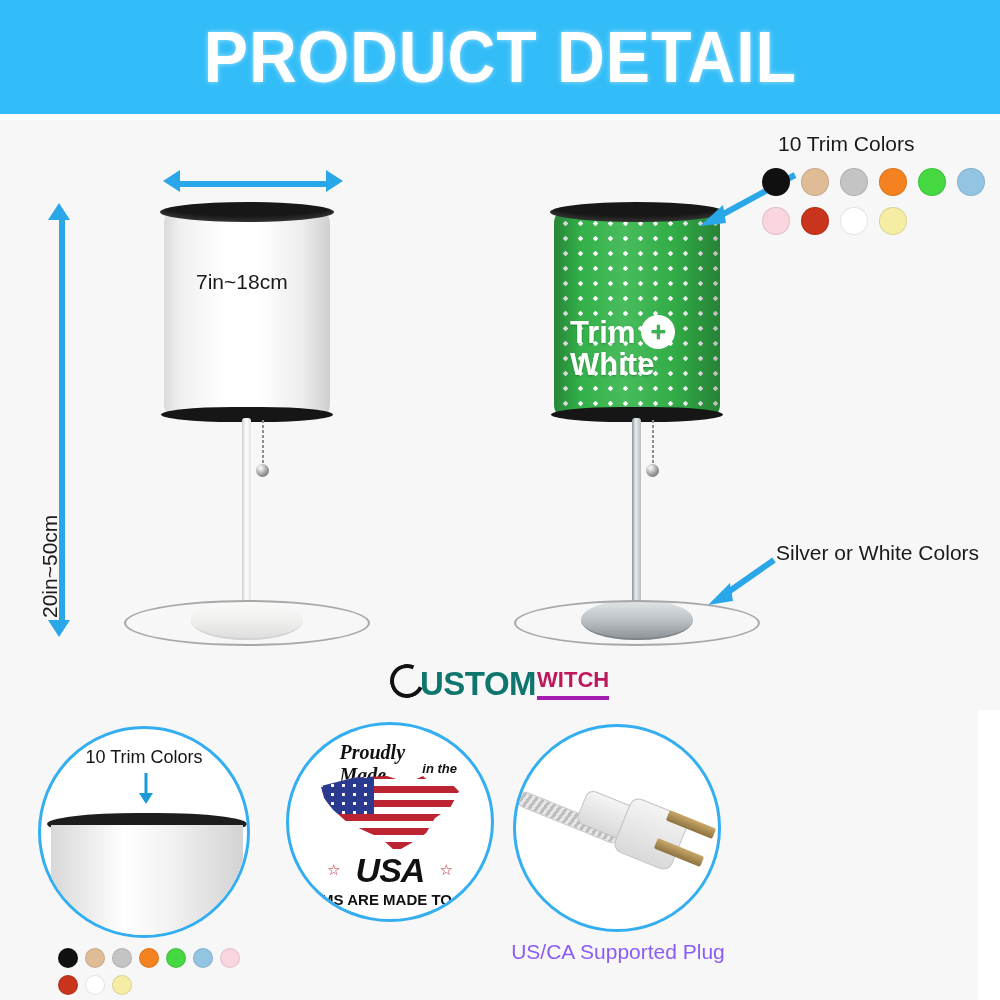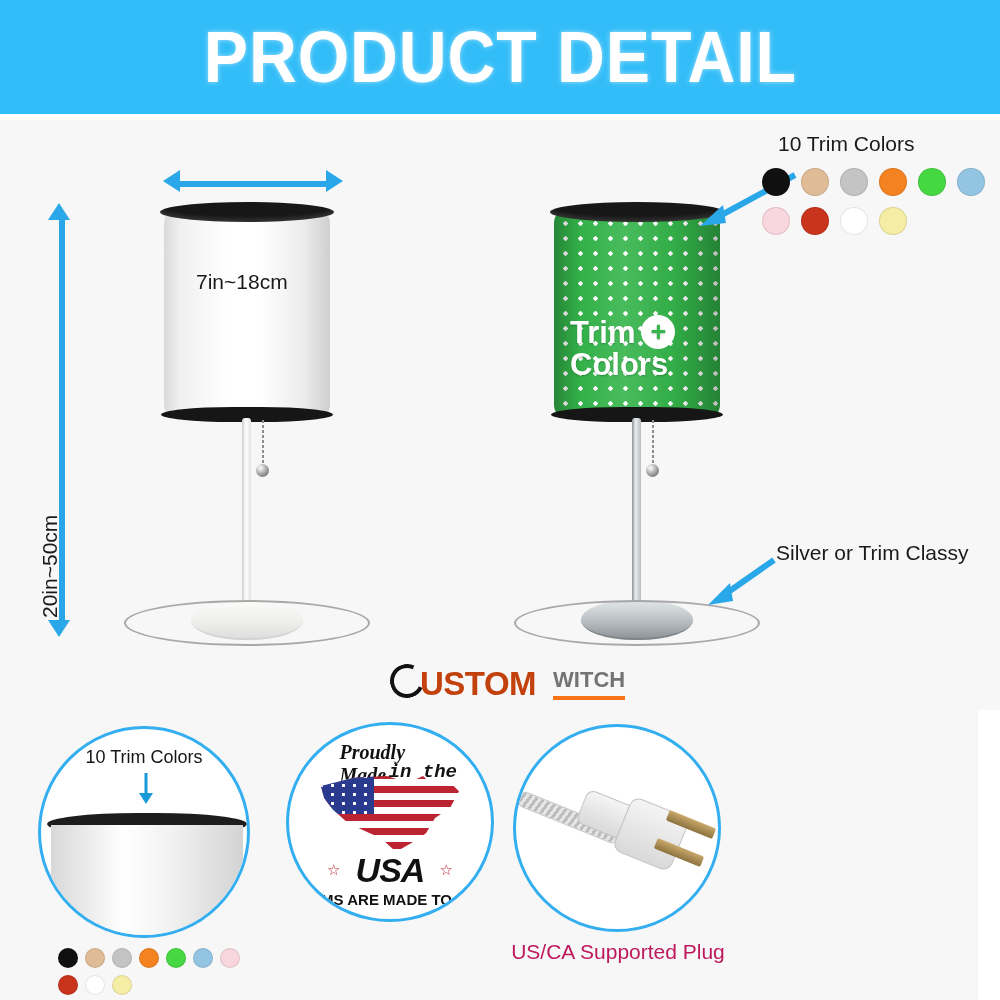--- a/index.html
+++ b/index.html
@@ -121,40 +121,40 @@
   .swatch-wrap { position: absolute; display: flex; flex-wrap: wrap; }
   .swatch { border-radius: 50%; border: 1px solid rgba(0,0,0,0.10); }
 
   
   .logo { position: absolute; display: flex; align-items: flex-end; }
   .logo-c {
     width: 34px; height: 34px; border-radius: 50%;
     border: 4px solid #111; border-right-color: transparent;
     transform: rotate(-20deg); margin-right: -4px; margin-bottom: 2px;
   }
-  .logo-main { font-size: 33px; font-weight: bold; letter-spacing: -0.5px; color: #c2410c; line-height: 32px; }
-  .logo-sub { font-size: 22px; font-weight: bold; color: #737373; line-height: 30px;
-    border-bottom: 4px solid #f97316; padding-bottom: 1px; margin-left: 17px; }
+  .logo-main { font-size: 33px; font-weight: bold; letter-spacing: -0.5px; color: #0f766e; line-height: 32px; }
+  .logo-sub { font-size: 22px; font-weight: bold; color: #be185d; line-height: 30px;
+    border-bottom: 4px solid #a21caf; padding-bottom: 1px; margin-left: 1px; }
 
   
   .feature { position: absolute; }
   .circle {
     position: absolute; border-radius: 50%;
     border: 3px solid #33aef0; background: #ffffff; overflow: hidden;
   }
   .feature-caption {
-    position: absolute; text-align: center; font-size: 21px; color: #be185d; white-space: nowrap;
+    position: absolute; text-align: center; font-size: 21px; color: #8b5cf6; white-space: nowrap;
   }
   .mini-title { position: absolute; font-size: 18px; color: #151515; white-space: nowrap; }
 
   
   .usa-top { position: absolute; left: 50%; transform: translateX(-50%); top: 16px;
     font-family: "Liberation Serif", serif; font-style: italic; font-weight: bold; font-size: 20px; color: #111; }
-  .usa-in { position: absolute; right: 34px; top: 36px; font-family: Liberation Mono, monospace;
-    font-style: italic; font-weight: bold; font-size: 19px; color: #111; }
+  .usa-in { position: absolute; right: 34px; top: 36px; font-family: Liberation Sans, sans-serif;
+    font-style: italic; font-weight: bold; font-size: 13px; color: #111; }
   .usa-map { position: absolute; left: 50%; transform: translateX(-50%); top: 46px;
     width: 150px; height: 84px;
     background:
       repeating-linear-gradient(180deg,#bb2430 0 7px,#ffffff 7px 14px);
     clip-path: polygon(4% 18%, 26% 8%, 48% 6%, 62% 14%, 72% 6%, 78% 16%, 88% 10%, 96% 24%, 90% 44%, 80% 56%, 74% 74%, 64% 86%, 54% 96%, 44% 80%, 34% 72%, 22% 62%, 12% 46%, 6% 32%);
     border: 1px solid #888;
   }
   .usa-flagfield { position: absolute; left: 0; top: 0; width: 58px; height: 42px;
     background: #2a3b8f;
     background-image: radial-gradient(circle, #ffffff 1.4px, transparent 1.6px);
@@ -203,21 +203,21 @@
 
     <div class="lamp" style="left:480px;top:0;width:520px;height:530px;">
       <div class="shade shade-green" style="left:74px;top:90px;">
         <div class="dots"></div>
         <div class="gshade"></div>
         <div class="design-block">
           <div class="design-row">
             <span>Trim</span>
             <span class="plus-badge">+</span>
           </div>
-          <div>Colors</div>
+          <div>White</div>
         </div>
       </div>
       <div class="trim-top" style="left:70px;top:82px;"></div>
       <div class="trim-bottom" style="left:71px;top:287px;"></div>
       <div class="chain" style="left:172px;top:300px;height:48px;"></div>
       <div class="chain-ball" style="left:166px;top:344px;"></div>
       <div class="pole pole-silver" style="left:152px;top:298px;height:195px;"></div>
       <div class="base base-silver" style="left:101px;top:480px;"></div>
       <div class="cord" style="left:34px;top:480px;"></div>
     </div>
@@ -249,21 +249,21 @@
         <div class="swatch" style="width: 28px; height: 28px; background: rgb(196, 196, 196); margin-right: 5px; margin-bottom: 5px;"></div>
         <div class="swatch" style="width: 28px; height: 28px; background: rgb(245, 130, 32); margin-right: 5px; margin-bottom: 5px;"></div>
         <div class="swatch" style="width: 28px; height: 28px; background: rgb(69, 216, 65); margin-right: 5px; margin-bottom: 5px;"></div>
         <div class="swatch" style="width: 28px; height: 28px; background: rgb(147, 197, 227); margin-right: 5px; margin-bottom: 5px;"></div>
         <div class="swatch" style="width: 28px; height: 28px; background: rgb(249, 213, 221); margin-right: 5px; margin-bottom: 5px;"></div>
         <div class="swatch" style="width: 28px; height: 28px; background: rgb(200, 52, 28); margin-right: 5px; margin-bottom: 5px;"></div>
         <div class="swatch" style="width: 28px; height: 28px; background: rgb(255, 255, 255); margin-right: 5px; margin-bottom: 5px;"></div>
         <div class="swatch" style="width: 28px; height: 28px; background: rgb(244, 237, 163); margin-right: 5px; margin-bottom: 5px;"></div>
       </div>
 
-    <div class="callout-text" style="left:776px;top:421px;">Silver or Trim Classy</div>
+    <div class="callout-text" style="left:776px;top:421px;">Silver or White Colors</div>
     <div class="diag-arrow" style="left:700px;top:435px;width:80px;height:60px;">
       <svg width="80" height="60" viewBox="0 0 80 60">
         <line x1="74" y1="5" x2="24" y2="40" stroke="#2aa7e8" stroke-width="6"></line>
         <polygon points="8,50 30,28 33,46" fill="#2aa7e8"></polygon>
       </svg>
     </div>
   </div>
 
   <div class="logo" style="left:390px;top:664px;">
     <span class="logo-c"></span>

